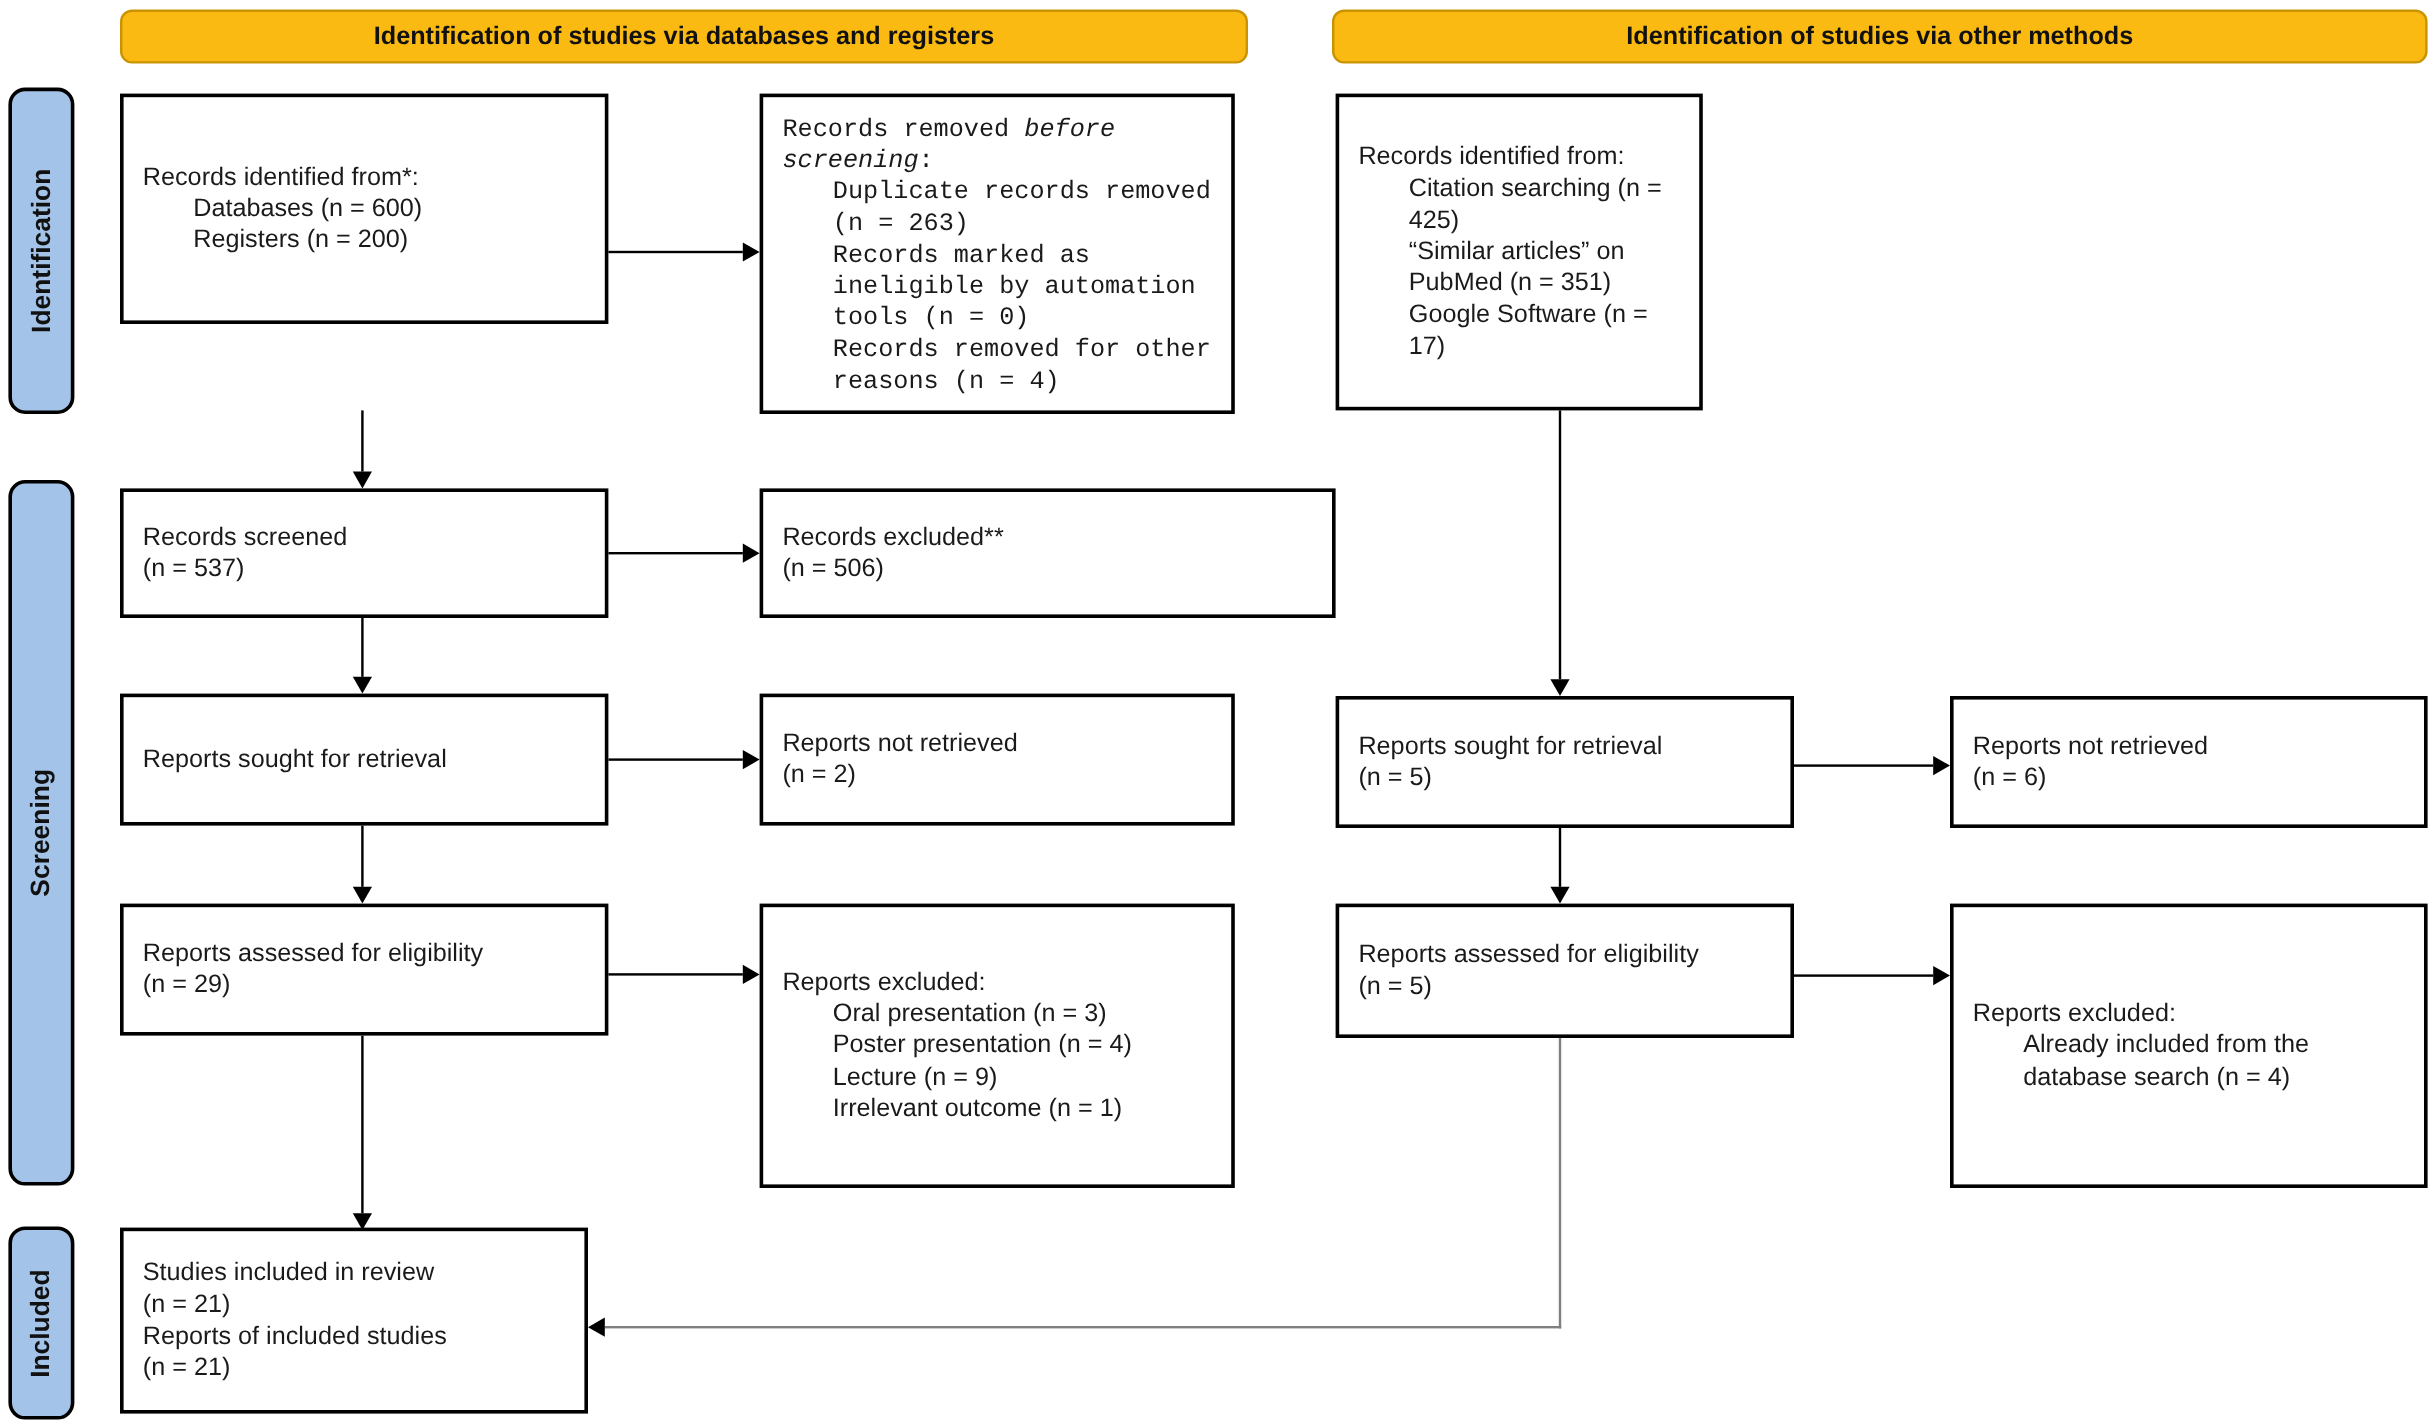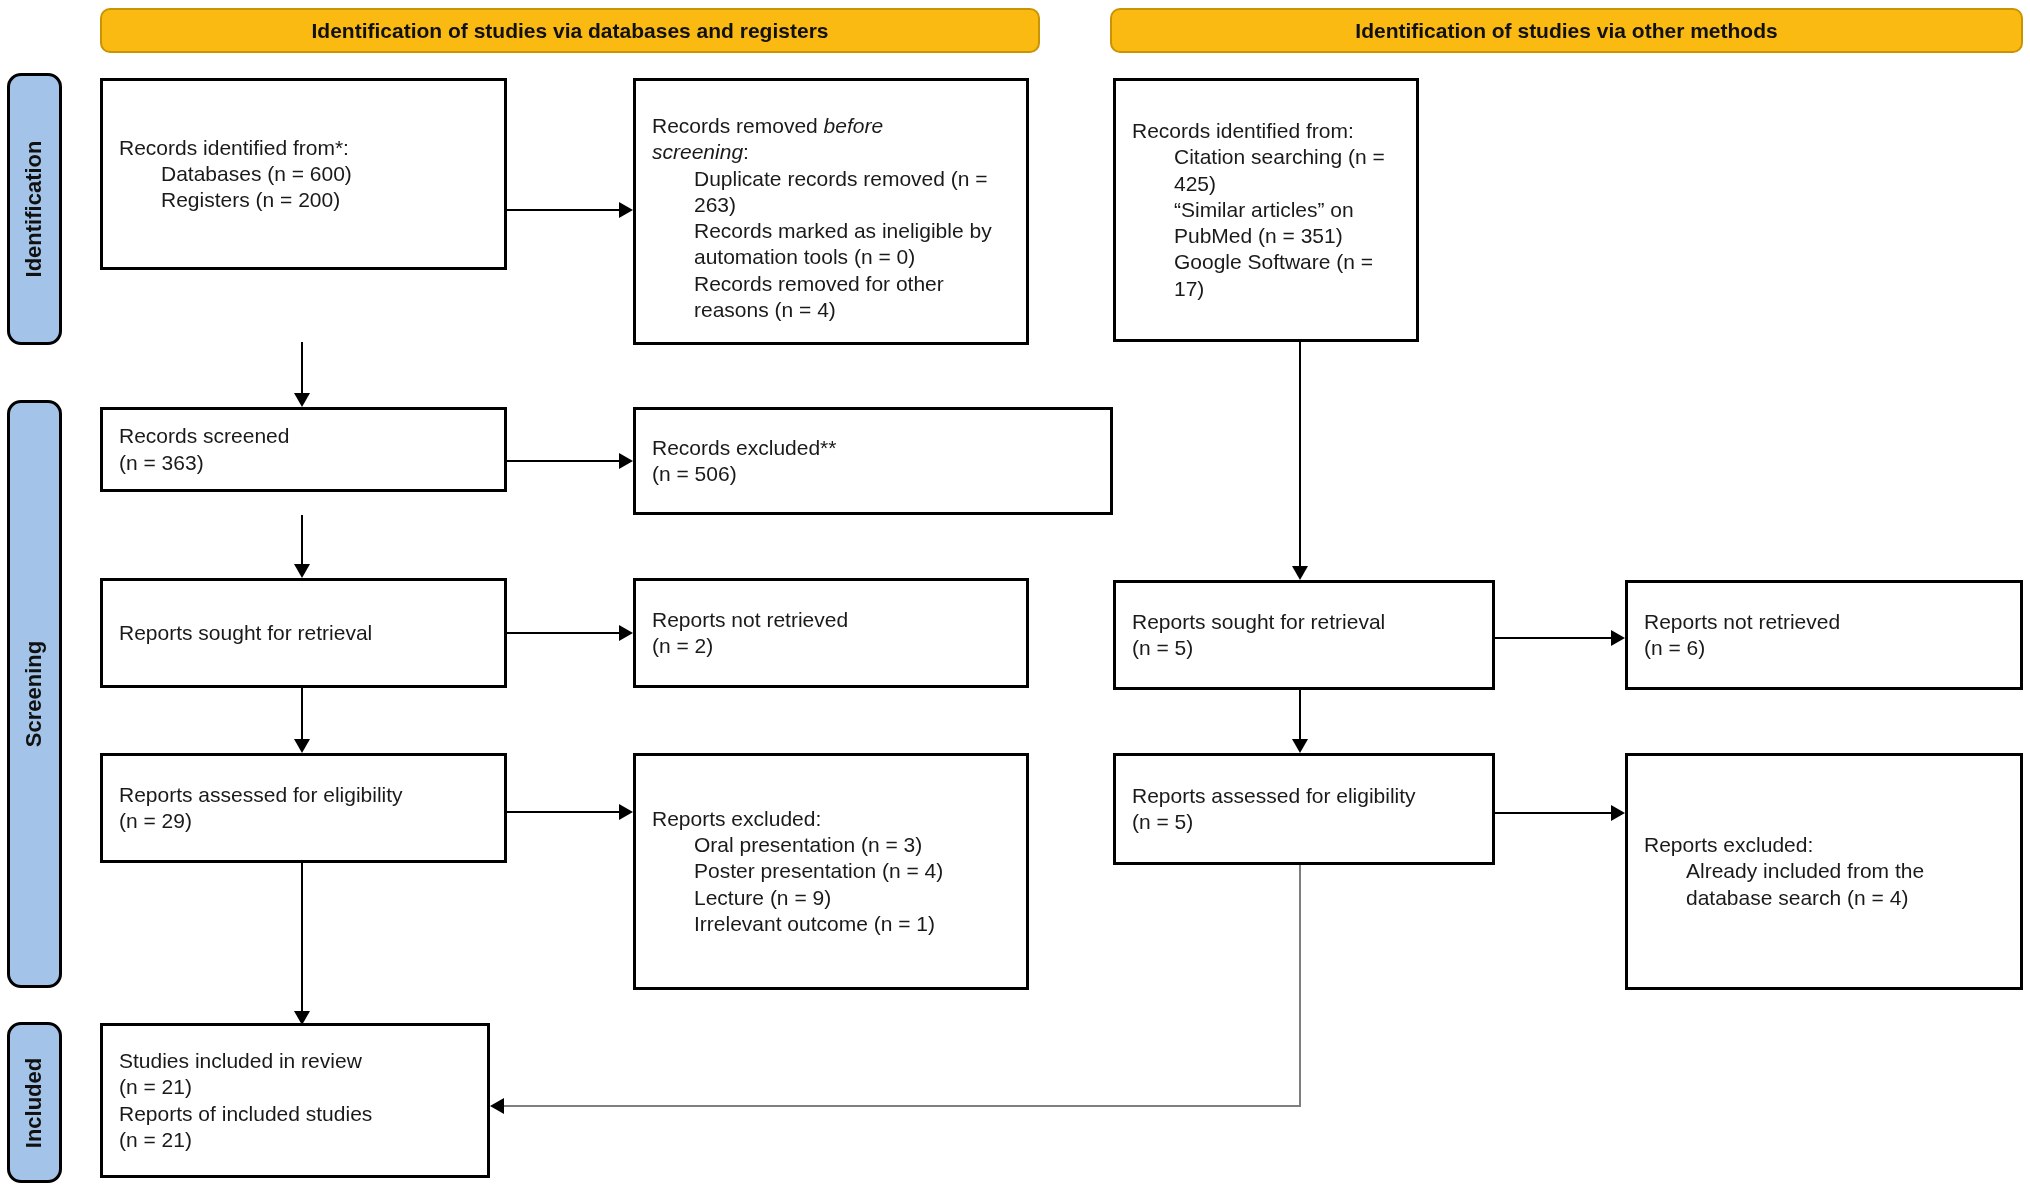--- a/index.html
+++ b/index.html
@@ -23,21 +23,21 @@
     display:flex;align-items:center;justify-content:center;
   }
   .stage-text{
     transform:rotate(-90deg);white-space:nowrap;font-weight:bold;font-size:22px;color:#111;
   }
   .box{
     position:absolute;background:#fff;border:3px solid #000;
     display:flex;flex-direction:column;justify-content:center;
     padding:10px 16px;font-size:21px;line-height:1.25;color:#1a1a1a;
   }
-  .box.top{justify-content:flex-start;padding-top:32px;}
+  .box.top{justify-content:flex-end;padding-top:32px;font-family:Liberation Mono, monospace;}
   .ln{display:block;}
   .ind{padding-left:42px;}
   .narrow{max-width:312px;}
   em{font-style:italic;}
 
   .vline{position:absolute;width:2px;background:var(--line-color);}
   .hline{position:absolute;height:2px;background:var(--line-color);}
   .vline.gray{background:var(--gray-connector);}
   .hline.gray{background:var(--gray-connector);}
   .arr{position:absolute;width:0;height:0;}
@@ -80,23 +80,23 @@
     <span class="ln ind">Records removed for other reasons (n = 4)</span>
   </div>
 
   <div class="box" style="left:1113px;top:78px;width:306px;height:264px">
     <span class="ln">Records identified from:</span>
     <span class="ln ind">Citation searching (n = 425)</span>
     <span class="ln ind">“Similar articles” on PubMed (n = 351)</span>
     <span class="ln ind">Google Software (n = 17)</span>
   </div>
 
-  <div class="box" style="left:100px;top:407px;width:407px;height:85px">
+  <div class="box" style="left:100px;top:407px;width:407px;height:108px">
     <span class="ln">Records screened</span>
-    <span class="ln">(n = 363)</span>
+    <span class="ln">(n = 537)</span>
   </div>
   <div class="box" style="left:633px;top:407px;width:480px;height:108px">
     <span class="ln">Records excluded**</span>
     <span class="ln">(n = 506)</span>
   </div>
 
   <div class="box" style="left:100px;top:578px;width:407px;height:110px">
     <span class="ln">Reports sought for retrieval</span>
   </div>
   <div class="box" style="left:633px;top:578px;width:396px;height:110px">

